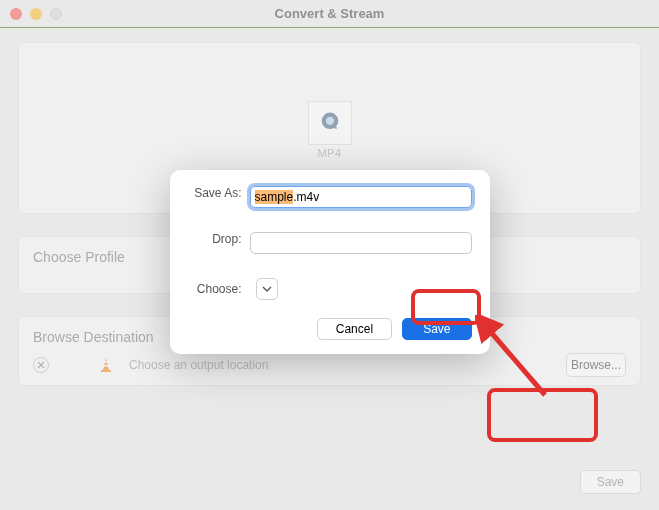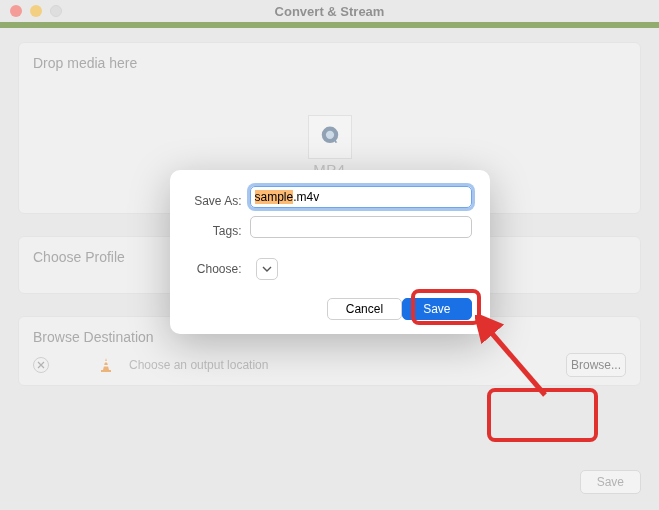--- a/index.html
+++ b/index.html
@@ -15,21 +15,21 @@
       width: 659px;
       height: 510px;
       background: #ececec;
       position: relative;
     }
     .titlebar {
       height: 28px;
       display: flex;
       align-items: center;
       padding: 0 10px;
-      border-bottom: 6px solid #4d7c0f;
+      border-bottom: 1px solid #4d7c0f;
       position: relative;
     }
     .traffic-lights {
       display: flex;
       gap: 8px;
     }
     .traffic-light {
       width: 12px; height: 12px; border-radius: 50%;
     }
     .tl-red { background: #ff5f57; }
@@ -78,21 +78,21 @@
       align-items: flex-end;
       justify-content: center;
       position: relative;
       margin-bottom: 2px;
     }
     .file-thumb-icon {
       position: absolute; top: 50%; left: 50%; transform: translate(-50%, -60%);
       width: 22px; height: 22px;
     }
     .file-label {
-      font-size: 15px;
+      font-size: 11px;
       color: #aaa;
       letter-spacing: 0.5px;
     }
     .profile-panel { height: 58px; }
     .dest-panel { height: 70px; }
     .dest-row {
       display: flex;
       align-items: center;
       gap: 14px;
       margin-top: 6px;
@@ -142,22 +142,22 @@
       transform: translateX(-50%);
       width: 320px;
       background: #fff;
       border-radius: 10px;
       box-shadow: 0 10px 40px rgba(0,0,0,0.25);
       padding: 16px 18px 14px 18px;
       z-index: 10;
     }
     .sheet-row {
       display: flex;
-      align-items: flex-end;
-      margin-bottom: 8px;
+      align-items: flex-start;
+      margin-bottom: 24px;
     }
     .sheet-label {
       width: 62px;
       text-align: right;
       font-size: 12px;
       color: #555;
       padding-right: 8px;
     }
     .sheet-input {
       flex: 1;
@@ -215,20 +215,21 @@
       margin-left: 6px;
       display: flex; align-items: center; justify-content: center;
     }
     .folder-icon {
       width: 14px; height: 11px;
       margin-right: 4px;
     }
     .sheet-buttons {
       display: flex;
       justify-content: flex-end;
+      gap: 10px;
     }
     .btn {
       font-size: 12px;
       padding: 3px 18px;
       border-radius: 5px;
       border: 1px solid #d0d0d0;
       background: #fff;
     }
     .btn-primary {
       background: #1a71e6;
@@ -268,21 +269,20 @@
       <div class="traffic-light tl-red"></div>
       <div class="traffic-light tl-yellow"></div>
       <div class="traffic-light tl-grey"></div>
     </div>
     <div class="title">Convert &amp; Stream</div>
   </div>
 
   <div class="content">
 
     <div class="panel drop-zone">
-      <div class="panel-title">Drop media here</div>
       <div class="drop-center">
         <div class="file-thumb">
           <svg class="file-thumb-icon" viewBox="0 0 24 24">
               <circle cx="12" cy="12" r="9" fill="#4a6b8a"></circle>
               <circle cx="12" cy="12" r="4.5" fill="#b8d0e8"></circle>
               <path d="M15 15 L20 20 L18 21 Z" fill="#4a6b8a"></path>
             </svg>
         </div>
         <div class="file-label">MP4</div>
       </div>
@@ -321,21 +321,21 @@
 
   <div class="sheet">
     <div class="sheet-row">
       <div class="sheet-label">Save As:</div>
       <div class="input-display">
         <span class="sel" style="background:#fdba74;">sample</span>
           <span>.m4v</span>
       </div>
     </div>
     <div class="sheet-row">
-      <div class="sheet-label">Tags:</div>
+      <div class="sheet-label">Drop:</div>
       <input class="sheet-input" style="">
     </div>
     <div class="where-row">
       <div class="sheet-label">Choose:</div>
       <div class="expand-btn">
         <svg width="10" height="6" viewBox="0 0 10 6">
             <path d="M1 1 L5 5 L9 1" stroke="#555" stroke-width="1.4" fill="none"></path>
           </svg>
       </div>
     </div>

